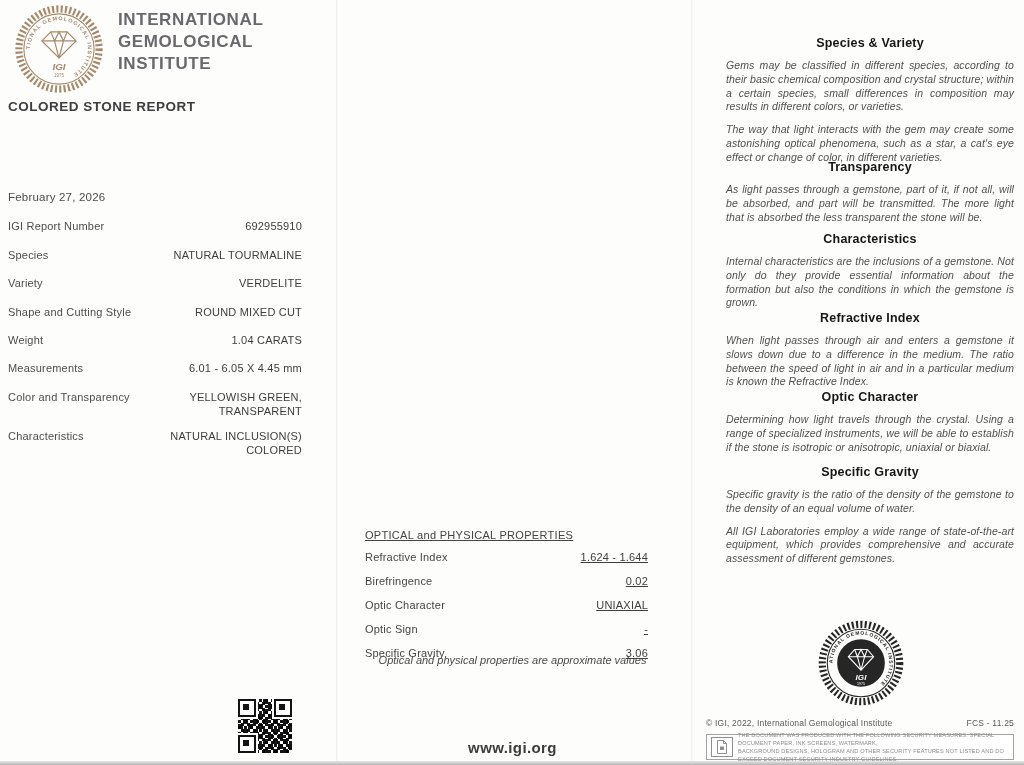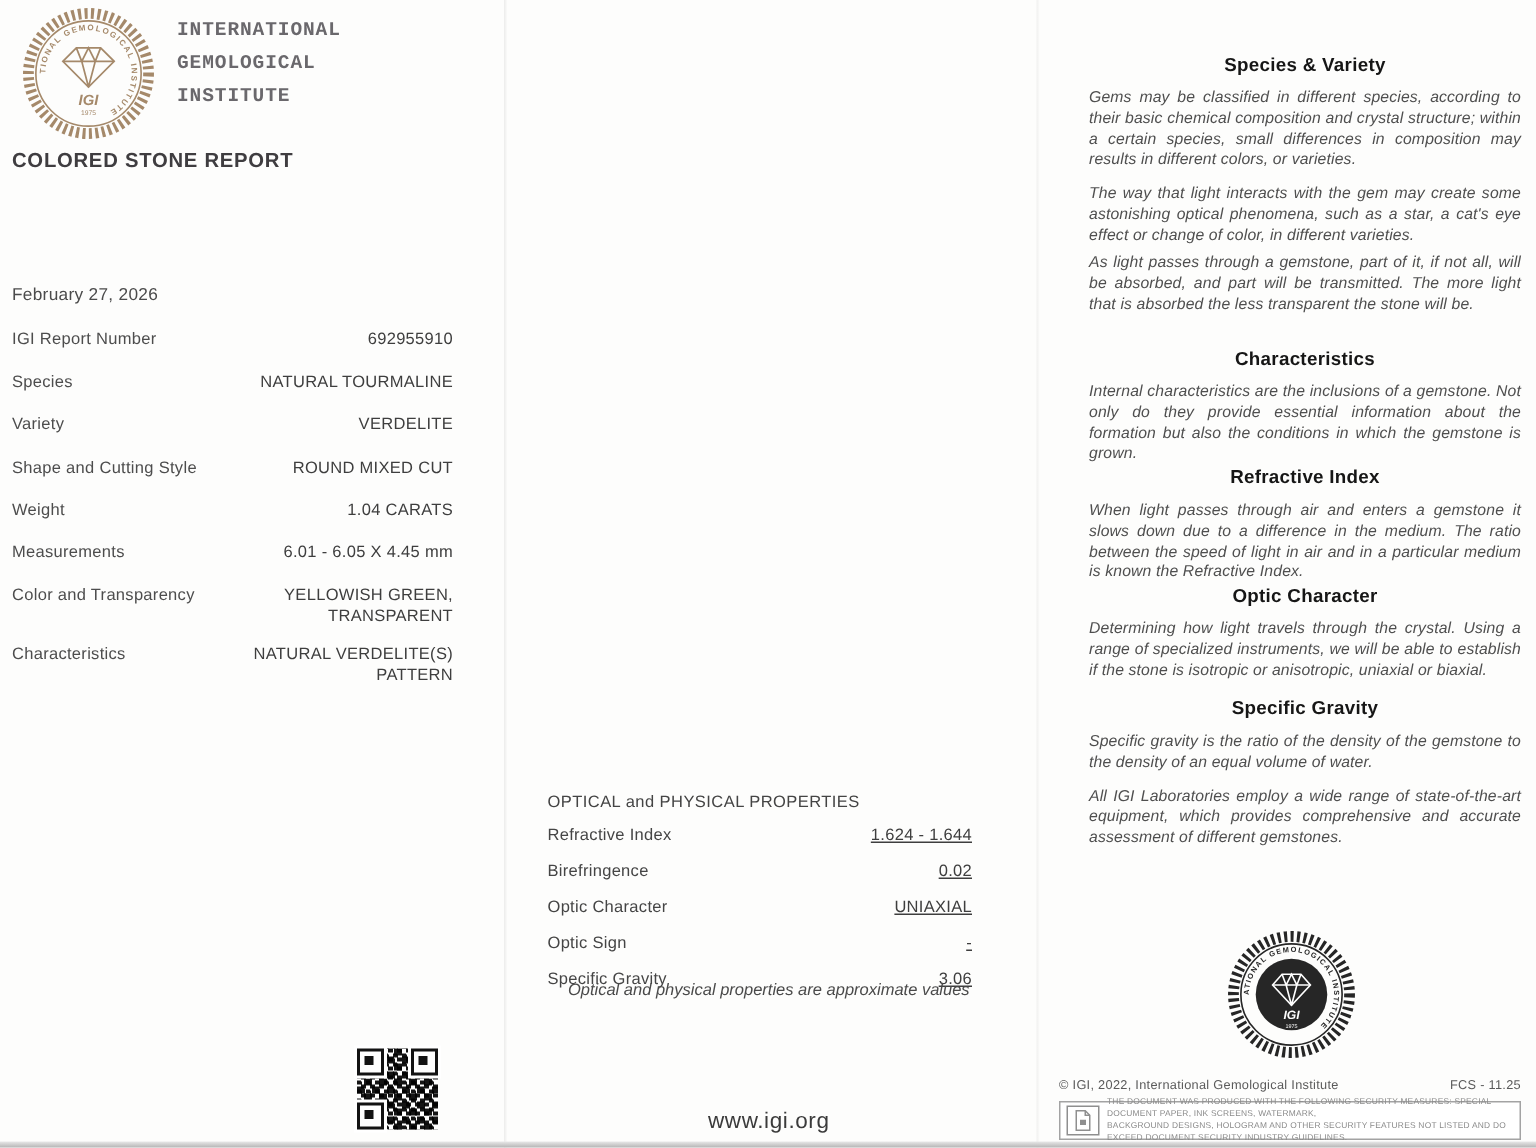--- a/index.html
+++ b/index.html
@@ -9,41 +9,41 @@
 
   
   .fold{position:absolute;top:0;bottom:0;width:2px;pointer-events:none;}
   .fold-1{left:336px;background:linear-gradient(to right, rgba(0,0,0,0.07), rgba(0,0,0,0.01));}
   .fold-2{left:691px;background:linear-gradient(to right, rgba(0,0,0,0.05), rgba(0,0,0,0.01));}
   .scan-edge-bottom{position:absolute;left:0;right:0;bottom:0;height:4px;
        background:linear-gradient(to bottom,#e8e8e8,#b5b5b5);}
 
   
   .logo-seal{position:absolute;left:14px;top:4px;width:90px;height:90px;}
-  .institute-name{position:absolute;left:118px;top:9px;font-size:13px;font-weight:bold;
-       color:#6a686c;letter-spacing:0.6px;line-height:22px;font-family:Liberation Mono, monospace;}
+  .institute-name{position:absolute;left:118px;top:9px;font-size:17px;font-weight:bold;
+       color:#6a686c;letter-spacing:0.6px;line-height:22px;}
   .report-title{position:absolute;left:8px;top:99px;font-size:13.5px;font-weight:bold;
        color:#3f3d40;letter-spacing:0.5px;}
 
   
   .detail-date{position:absolute;left:8px;top:191px;font-size:11.5px;color:#4b4b4b;letter-spacing:0.2px;}
   .detail-row{position:absolute;left:8px;width:294px;display:flex;justify-content:space-between;
        font-size:11px;color:#454545;letter-spacing:0.2px;line-height:14px;}
   .detail-row .lbl{color:#4d4d4d;white-space:nowrap;}
   .detail-row .val{text-align:right;max-width:158px;color:#3e3e3e;}
 
   
-  .props-title{position:absolute;left:365px;top:529px;font-size:11px;color:#444;letter-spacing:0.3px;}
+  .props-title{position:absolute;left:365px;top:529px;font-size:11px;color:#444;letter-spacing:0.3px;text-decoration:underline;}
   .prop-row{position:absolute;left:365px;width:283px;display:flex;justify-content:space-between;
        font-size:11px;color:#454545;letter-spacing:0.2px;}
   .prop-row .val{color:#3e3e3e;text-decoration:underline;}
   .approx-note{position:absolute;left:340px;top:654px;width:345px;text-align:center;
        font-size:11px;font-style:italic;color:#4a4a4a;}
   .website{position:absolute;left:340px;top:739px;width:345px;text-align:center;
-       font-size:15px;font-weight:normal;color:#3b3b3b;letter-spacing:0.4px;}
+       font-size:15px;font-weight:bold;color:#3b3b3b;letter-spacing:0.4px;}
 
   
   .qr{position:absolute;left:238px;top:699px;width:54px;height:54px;
       background:
         repeating-conic-gradient(#151515 0% 25%, #fff 0% 50%),
         repeating-conic-gradient(#151515 0% 25%, #fff 0% 50%);
       background-size:6px 6px, 10px 10px;
       background-blend-mode:multiply;}
   .qr .finder{position:absolute;width:14px;height:14px;border:2.5px solid #131313;background:#fff;
       box-shadow:0 0 0 2px #fff;}
@@ -124,21 +124,21 @@
   <div class="detail-row" style="top:361px">
     <span class="lbl">Measurements</span>
     <span class="val">6.01 - 6.05 X 4.45 mm</span>
   </div>
   <div class="detail-row" style="top:390px">
     <span class="lbl">Color and Transparency</span>
     <span class="val">YELLOWISH GREEN, TRANSPARENT</span>
   </div>
   <div class="detail-row" style="top:429px">
     <span class="lbl">Characteristics</span>
-    <span class="val">NATURAL VERDELITE(S) PATTERN</span>
+    <span class="val">NATURAL INCLUSION(S) COLORED</span>
   </div>
 
   <div class="qr">
     <div class="finder f-tl"></div>
     <div class="finder f-tr"></div>
     <div class="finder f-bl"></div>
   </div>
 
   <div class="props-title">OPTICAL and PHYSICAL PROPERTIES</div>
 
@@ -165,20 +165,21 @@
 
   <div class="approx-note">Optical and physical properties are approximate values</div>
   <div class="website">www.igi.org</div>
 
   <div class="gloss-sec" style="top:36px">
     <h3>Species &amp; Variety</h3>
     <p>Gems may be classified in different species, according to their basic chemical composition and crystal structure; within a certain species, small differences in composition may results in different colors, or varieties.</p>
     <p>The way that light interacts with the gem may create some astonishing optical phenomena, such as a star, a cat's eye effect or change of color, in different varieties.</p>
   </div>
   <div class="gloss-sec" style="top:160px">
+    <h3>Transparency</h3>
     <p>As light passes through a gemstone, part of it, if not all, will be absorbed, and part will be transmitted. The more light that is absorbed the less transparent the stone will be.</p>
   </div>
   <div class="gloss-sec" style="top:232px">
     <h3>Characteristics</h3>
     <p>Internal characteristics are the inclusions of a gemstone. Not only do they provide essential information about the formation but also the conditions in which the gemstone is grown.</p>
   </div>
   <div class="gloss-sec" style="top:311px">
     <h3>Refractive Index</h3>
     <p>When light passes through air and enters a gemstone it slows down due to a difference in the medium. The ratio between the speed of light in air and in a particular medium is known the Refractive Index.</p>
   </div>

